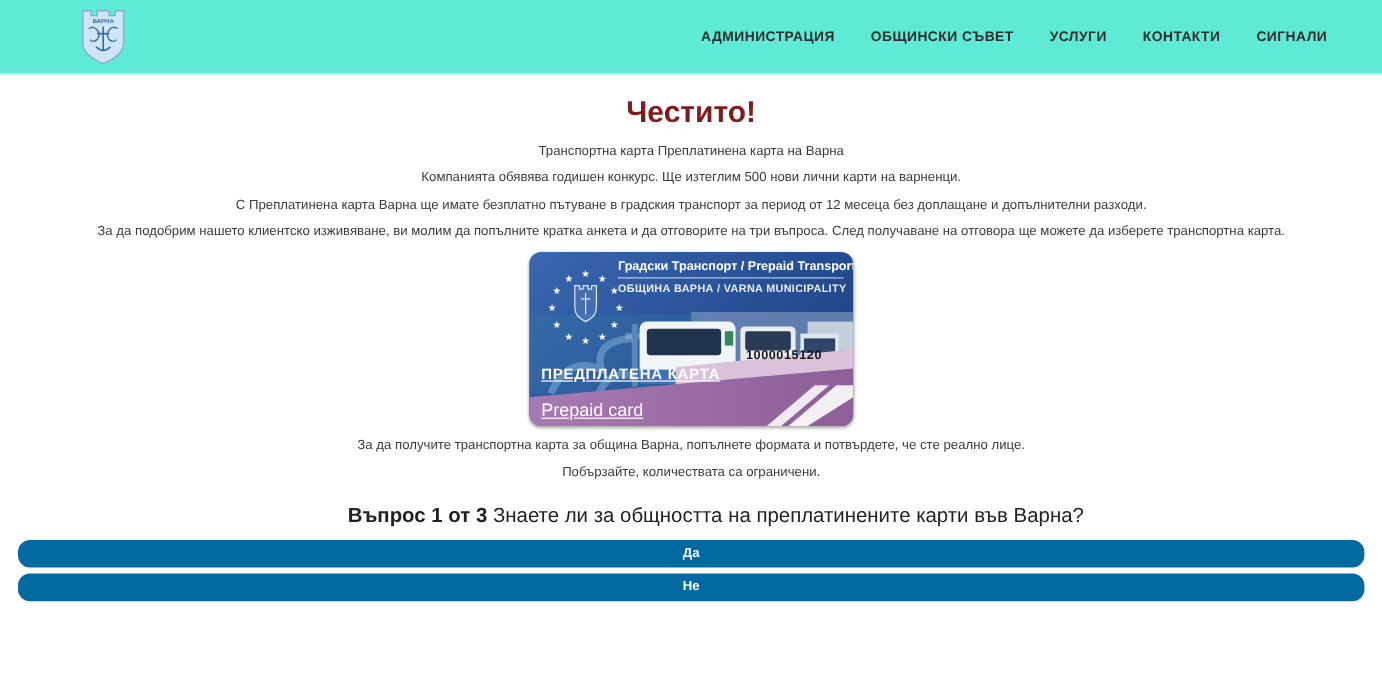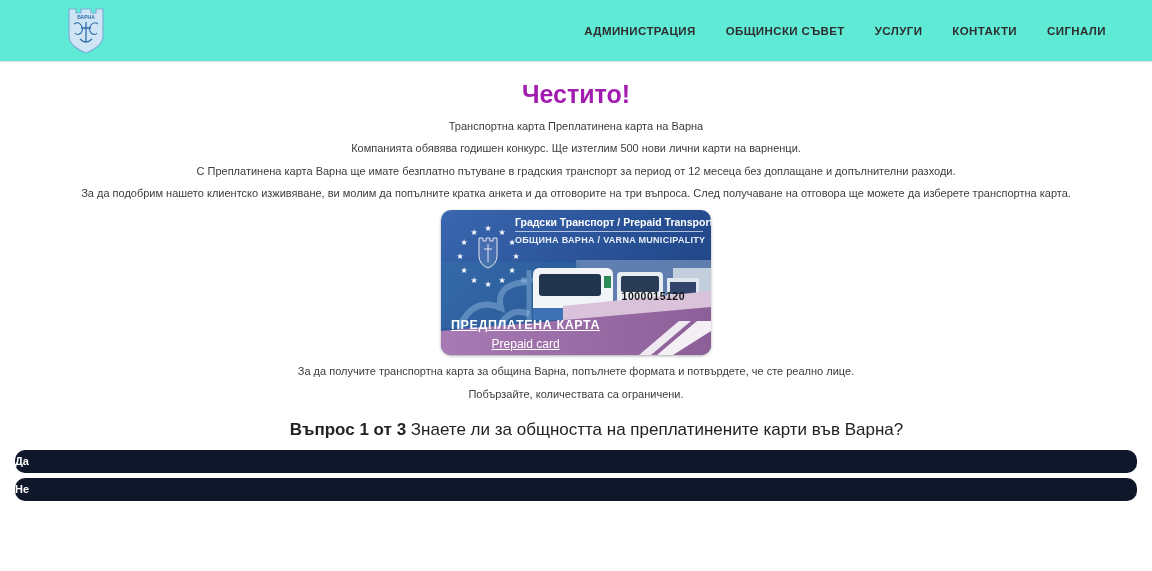--- a/index.html
+++ b/index.html
@@ -13,21 +13,21 @@
   }
   .logo { width: 40px; height: 48px; display: block; cursor: pointer; }
   .nav { margin-left: auto; display: flex; gap: 30px; }
   .nav-item {
     font-size: 11.5px; font-weight: 700; letter-spacing: 0.4px;
     color: #2e2e2e; cursor: pointer; white-space: nowrap;
   }
 
   
   .main { text-align: center; }
-  .page-title { font-size: 25px; font-weight: 700; color: #a21caf; margin-top: 18px; margin-bottom: 8px; }
+  .page-title { font-size: 25px; font-weight: 700; color: #7f1d1d; margin-top: 18px; margin-bottom: 8px; }
   .para { font-size: 11px; color: #3c3c3c; margin: 10.5px 0; }
   .question { font-size: 17px; margin: 20px 0 10px 0; color: #222; padding-left: 41px; }
   .question b { font-weight: 700; }
 
   
   .card {
     position: relative; width: 270px; height: 145px; margin: 7px auto 8px auto;
     border-radius: 10px; overflow: hidden;
     background: linear-gradient(135deg, #3a67b0 0%, #274f94 55%, #1d3f7e 100%);
     box-shadow: 0 1px 3px rgba(0,0,0,0.35);
@@ -36,29 +36,29 @@
   .card-title { position: absolute; left: 74px; top: 6px; right: 8px; text-align: left; }
   .card-title1 { font-size: 10.5px; font-weight: 700; color: #ffffff; white-space: nowrap; }
   .card-title-divider { border-top: 1px solid rgba(255,255,255,0.65); margin: 3px 0 3px 0; }
   .card-title2 { font-size: 9px; font-weight: 600; letter-spacing: 0.3px; color: #e9eff7; white-space: nowrap; }
   .card-number {
     position: absolute; right: 26px; top: 80px;
     font-size: 10.5px; font-weight: 700; color: #141414; letter-spacing: 0.5px;
   }
   .card-bottom-text { position: absolute; left: 10px; bottom: 4px; text-align: left; color: #ffffff; text-decoration: underline; }
   .card-bottom1 { font-size: 12.5px; font-weight: 700; letter-spacing: 0.6px; }
-  .card-bottom2 { font-size: 12px; margin-top: 5px; text-align: center; }
+  .card-bottom2 { font-size: 15px; margin-top: 15px; }
 
   
   .answers { margin-top: 9px; }
   .answer-button {
     display: block; width: calc(100% - 30px); margin: 0 15px 5px 15px; height: 23px;
-    background: #0f172a; border: none; border-radius: 10px;
+    background: #0369a1; border: none; border-radius: 10px;
     color: #ffffff; font-family: "Liberation Sans", sans-serif;
-    font-size: 11px; font-weight: 700; cursor: pointer; line-height: 23px; text-align: left;
+    font-size: 11px; font-weight: 700; cursor: pointer; line-height: 23px; text-align: center;
   }
 </style>
 </head>
 <body>
 
 <div class="header">
   <svg class="logo" viewBox="0 0 40 46">
     <path d="M3,1 L10,1 L10,5 L15,5 L15,1 L25,1 L25,5 L30,5 L30,1 L37,1 L37,28 Q37,38 20,45 Q3,38 3,28 Z" fill="#cfe4f4" stroke="#7fb0d8" stroke-width="1.2"></path>
     <text x="20" y="11" font-size="5" font-weight="bold" fill="#2f6ea8" text-anchor="middle">ВАРНА</text>
     <path d="M8,16 q4,-3 7,1 q3,4 0,8 q-4,3 -6,0 M32,16 q-4,-3 -7,1 q-3,4 0,8 q4,3 6,0" fill="none" stroke="#2f6ea8" stroke-width="1.1"></path>

